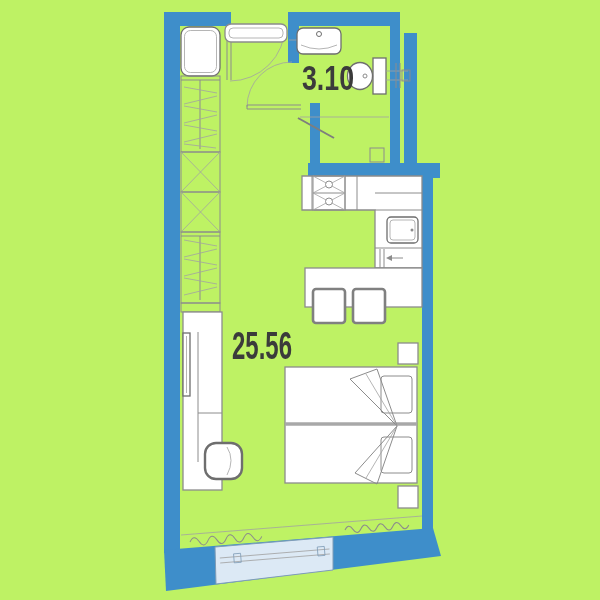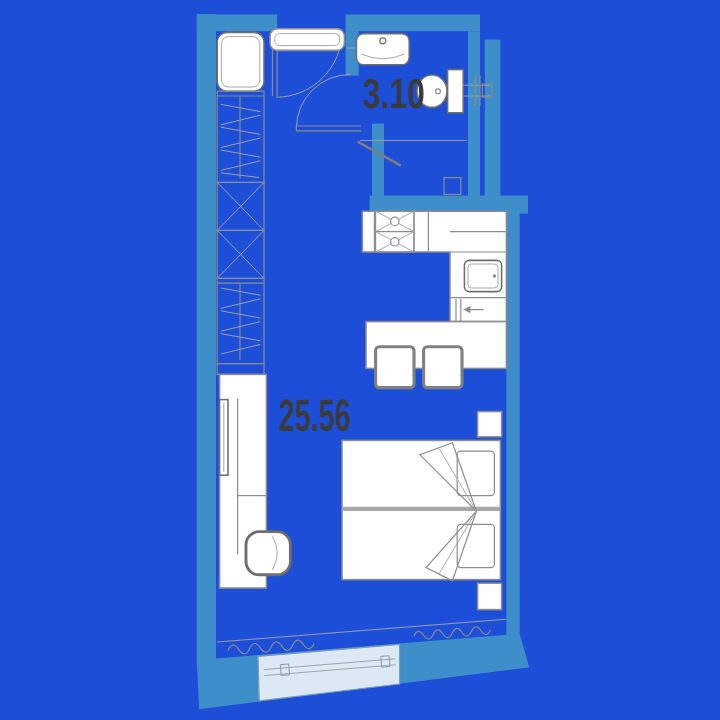--- a/index.html
+++ b/index.html
@@ -1,20 +1,20 @@
 <!DOCTYPE html>
 <html style="--wall: #3E8ECA; --window-fill: #DCE9F5; --window-border: #7F9CB6; --line: #8C8C8C; --line-dark: #6E6E6E; --text: #3B3B3B; --bed-div: #A8A8A8;"><head>
 <meta charset="utf-8">
 <style>
   html,body{margin:0;padding:0;background:#fff;}
   :root{
     --wall:#3E8ECA; --window-fill:#DCE9F5; --window-border:#7F9CB6;
     --line:#8C8C8C; --line-dark:#6E6E6E; --text:#3B3B3B; --bed-div:#A8A8A8;
   }
-  .stage{width:600px;height:600px;position:relative;background:#1d4ed8;}
+  .stage{width:600px;height:600px;position:relative;background:#bef264;}
   svg{display:block;}
   .wall{fill:var(--wall);stroke:none;}
   .f{fill:#fff;stroke:var(--line);stroke-width:1.3;}
   .fd{fill:#fff;stroke:var(--line-dark);stroke-width:1.3;}
   .ln{stroke:var(--line);fill:none;stroke-width:1;}
   .lnt{stroke:#A2A2A2;fill:none;stroke-width:.8;}
   .thick{stroke:#808080;stroke-width:2.6;fill:#fff;}
   .area-label{font-family:"Liberation Sans",sans-serif;font-weight:700;fill:var(--text);}
 </style>
 </head>

